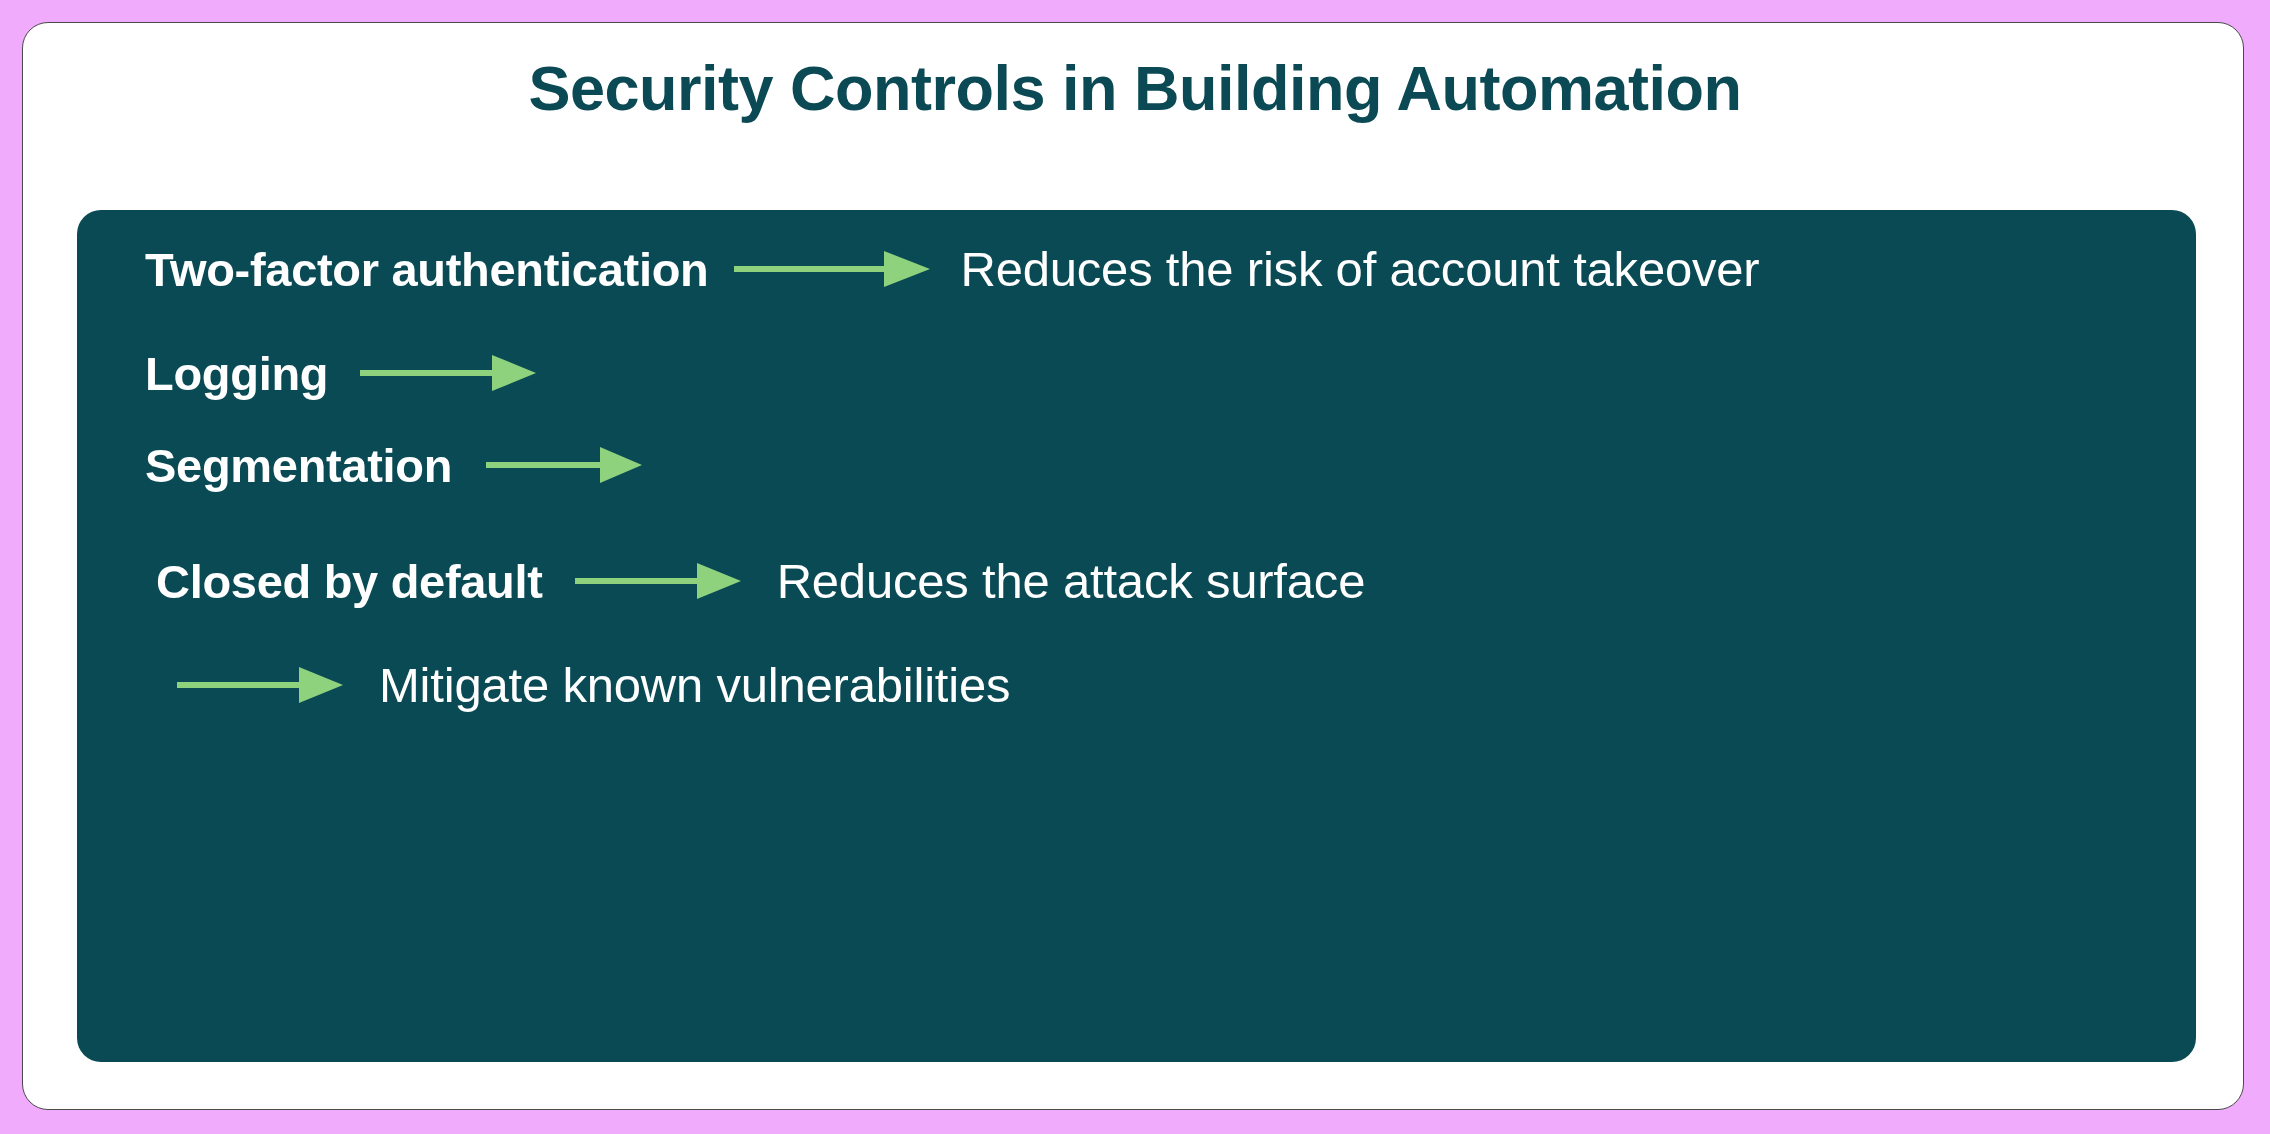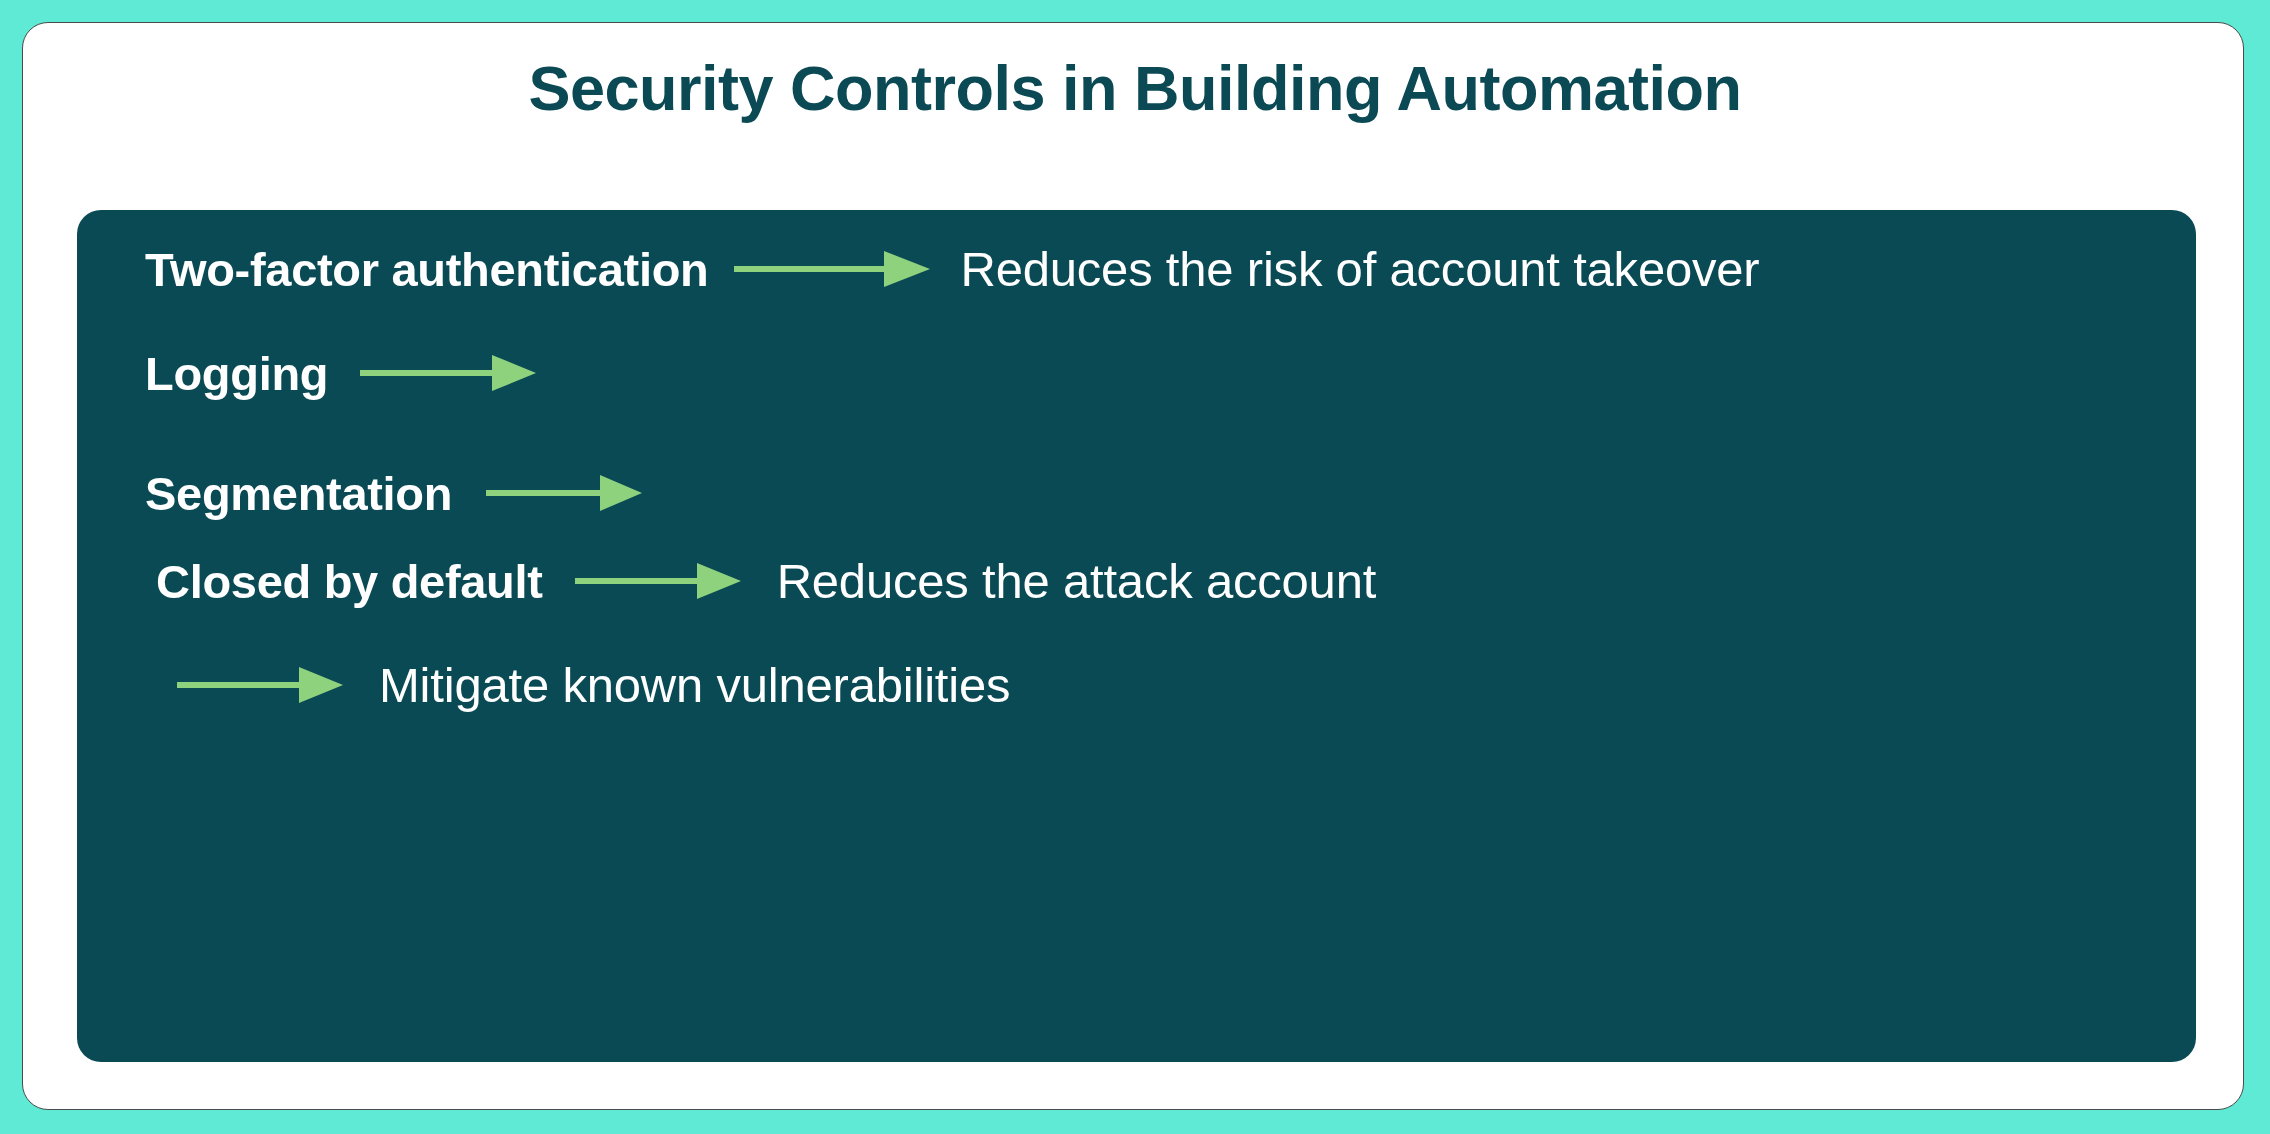--- a/index.html
+++ b/index.html
@@ -11,21 +11,21 @@
     width: 2270px;
     height: 1134px;
     font-family: "Liberation Sans", sans-serif;
     overflow: hidden;
   }
 
   .canvas {
     position: relative;
     width: 2270px;
     height: 1134px;
-    background: #5eead4;
+    background: #f0abfc;
   }
 
   
   .card {
     position: absolute;
     left: 22px;
     top: 22px;
     width: 2222px;
     height: 1088px;
     box-sizing: border-box;
@@ -133,39 +133,39 @@
       <div class="row row-1" style="top:128px;">
         <span class="row-label">Logging</span>
         <span class="arrow">
           <svg width="180" height="44" viewBox="0 0 180 44" xmlns="http://www.w3.org/2000/svg" style="margin:0 32px;">
             <line x1="0" y1="22" x2="142" y2="22" stroke="#8FD27E" stroke-width="6"></line>
             <polygon points="132,4 176,22 132,40" fill="#8FD27E"></polygon>
           </svg>
         </span>
       </div>
 
-      <div class="row row-2" style="top:248px;">
+      <div class="row row-2" style="top:220px;">
         <span class="row-label">Segmentation</span>
         <span class="arrow">
           <svg width="160" height="44" viewBox="0 0 160 44" xmlns="http://www.w3.org/2000/svg" style="margin:0 34px;">
             <line x1="0" y1="22" x2="124" y2="22" stroke="#8FD27E" stroke-width="6"></line>
             <polygon points="114,4 156,22 114,40" fill="#8FD27E"></polygon>
           </svg>
         </span>
       </div>
 
       <div class="row row-3" style="top:336px;">
         <span class="row-label">Closed by default</span>
         <span class="arrow">
           <svg width="170" height="44" viewBox="0 0 170 44" xmlns="http://www.w3.org/2000/svg" style="margin:0 32px;">
             <line x1="0" y1="22" x2="132" y2="22" stroke="#8FD27E" stroke-width="6"></line>
             <polygon points="122,4 166,22 122,40" fill="#8FD27E"></polygon>
           </svg>
         </span>
-        <span class="row-desc">Reduces the attack account</span>
+        <span class="row-desc">Reduces the attack surface</span>
       </div>
 
       <div class="row row-4" style="top:440px;">
         <span class="arrow">
           <svg width="170" height="44" viewBox="0 0 170 44" xmlns="http://www.w3.org/2000/svg" style="margin:0 32px;">
             <line x1="0" y1="22" x2="132" y2="22" stroke="#8FD27E" stroke-width="6"></line>
             <polygon points="122,4 166,22 122,40" fill="#8FD27E"></polygon>
           </svg>
         </span>
         <span class="row-desc">Mitigate known vulnerabilities</span>

